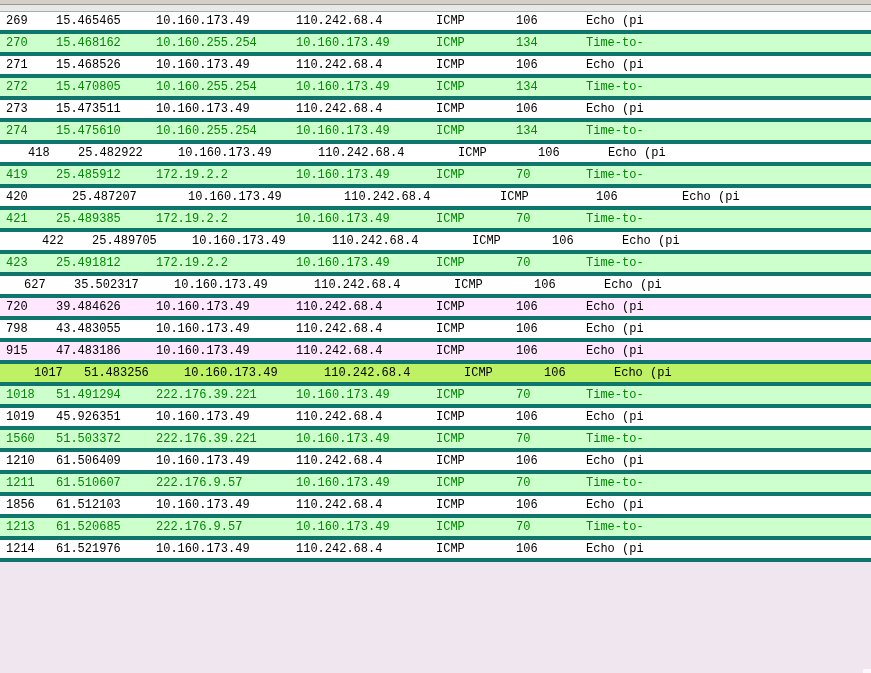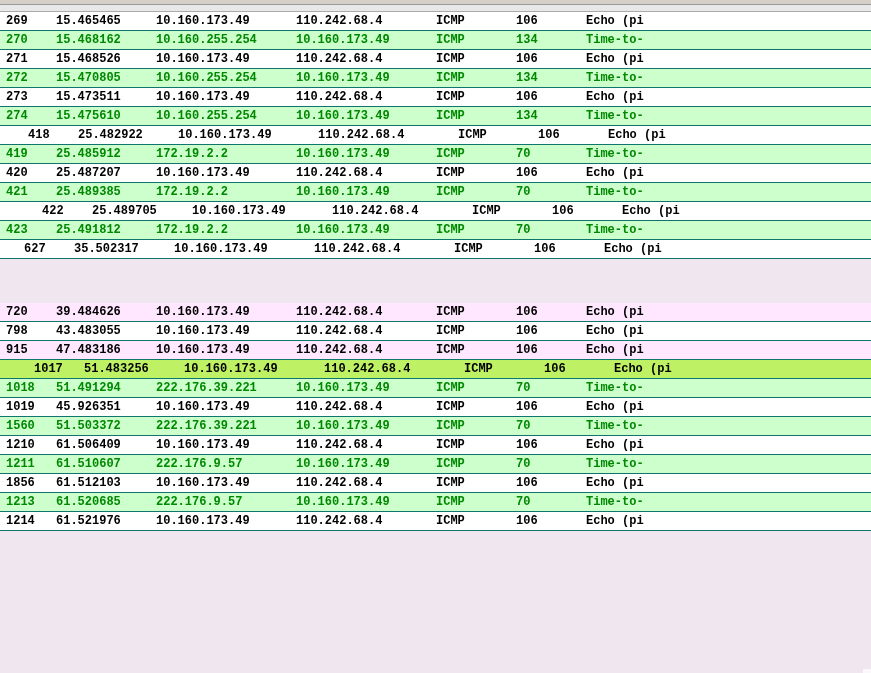--- a/index.html
+++ b/index.html
@@ -31,23 +31,22 @@
       padding: 1px 2px;
     }
     .table-container {
       overflow-y: auto;
       height: calc(673px - 40px);
     }
     .row {
       display: grid;
       grid-template-columns: 50px 100px 140px 140px 80px 70px 1fr;
       padding: 1px 4px;
-      border-bottom: 1px solid #0f766e;
+      border-bottom: 4px solid #0f766e;
       color: #000;
-      font-weight: bold;
     }
     .row span {
       padding: 1px 2px;
       white-space: nowrap;
       overflow: hidden;
     }
     .row-white { background: #ffffff; }
     .row-colored {
       background: #ccffcc;
     }
@@ -144,21 +143,21 @@
     </div>
     <div class="row row-colored">
       <span>419</span>
       <span>25.485912</span>
       <span>172.19.2.2</span>
       <span>10.160.173.49</span>
       <span>ICMP</span>
       <span>70</span>
       <span>Time-to-</span>
     </div>
-    <div class="row row-white" style="background: rgb(255, 255, 255);">
+    <div class="row row-white" style="background: rgb(255, 255, 255); gap: 16px;">
       <span>420</span>
       <span>25.487207</span>
       <span>10.160.173.49</span>
       <span>110.242.68.4</span>
       <span>ICMP</span>
       <span>106</span>
       <span>Echo (pi</span>
     </div>
     <div class="row row-colored">
       <span>421</span>
@@ -189,21 +188,21 @@
     </div>
     <div class="row row-white" style="background: rgb(255, 255, 255); padding-left: 22px;">
       <span>627</span>
       <span>35.502317</span>
       <span>10.160.173.49</span>
       <span>110.242.68.4</span>
       <span>ICMP</span>
       <span>106</span>
       <span>Echo (pi</span>
     </div>
-    <div class="row row-white" style="background: rgb(255, 232, 255); margin-top: 44px;">
+    <div class="row row-white" style="background: rgb(255, 232, 255);">
       <span>720</span>
       <span>39.484626</span>
       <span>10.160.173.49</span>
       <span>110.242.68.4</span>
       <span>ICMP</span>
       <span>106</span>
       <span>Echo (pi</span>
     </div>
     <div class="row row-white" style="background: rgb(255, 255, 255);">
       <span>798</span>

